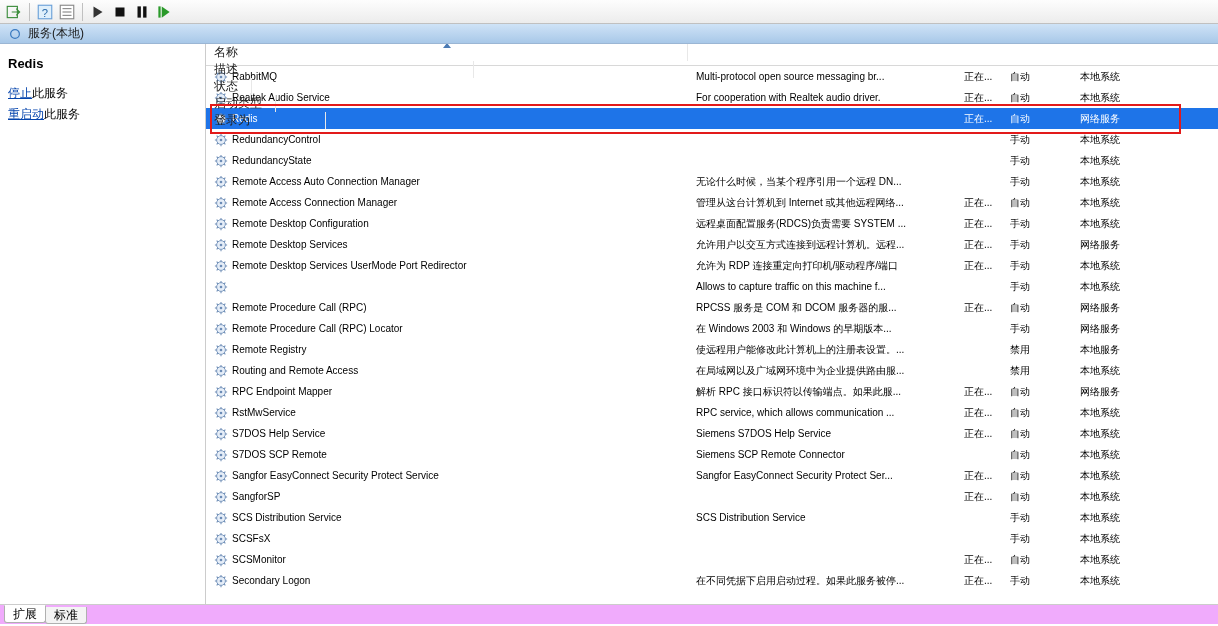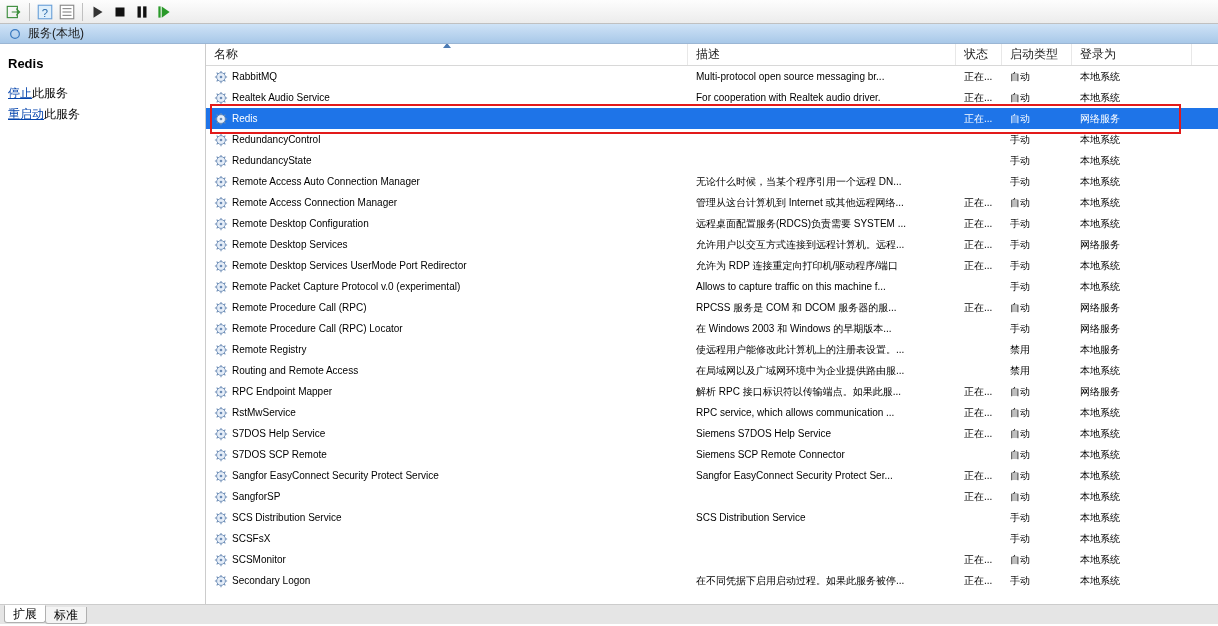--- a/index.html
+++ b/index.html
@@ -55,20 +55,21 @@
     background: #fff;
     overflow: hidden;
   }
   .list-header {
     height: 22px;
     display: flex;
     border-bottom: 1px solid #d8d8d8;
     font-size: 12px;
     color: #222;
     background: #fff;
+    flex-direction: column;
   }
   .hcell {
     display: flex; align-items: center;
     padding: 0 8px;
     border-right: 1px solid #e8e8e8;
     position: relative;
   }
   .col-name { width: 482px; }
   .col-desc { width: 268px; text-align: center; }
   .col-stat { width: 46px; }
@@ -117,21 +118,21 @@
     height: 30px;
     border: 2px solid #e21a1a;
     pointer-events: none;
   }
   .bottom-tabs {
     height: 20px;
     border-top: 1px solid #ccc;
     display: flex;
     align-items: flex-end;
     padding-left: 4px;
-    background: #e5e5e5;
+    background: #f0abfc;
   }
   .tab {
     font-size: 12px;
     padding: 1px 8px;
     border: 1px solid #b0b0b0;
     border-top: none;
     background: #f4f4f4;
     border-radius: 0 0 3px 3px;
     margin-right: -1px;
     line-height: 14px;
@@ -480,21 +481,20 @@
                   <line x1="8" y1="13" x2="8" y2="15"></line>
                   <line x1="1" y1="8" x2="3" y2="8"></line>
                   <line x1="13" y1="8" x2="15" y2="8"></line>
                   <line x1="3" y1="3" x2="4.5" y2="4.5"></line>
                   <line x1="11.5" y1="11.5" x2="13" y2="13"></line>
                   <line x1="3" y1="13" x2="4.5" y2="11.5"></line>
                   <line x1="11.5" y1="4.5" x2="13" y2="3"></line>
                 </g>
               </svg>
             </span>
-            <span>Remote Packet Capture Protocol v.0 (experimental)</span>
           </div>
           <div class="cell cell-desc">Allows to capture traffic on this machine f...</div>
           <div class="cell cell-stat"></div>
           <div class="cell cell-start">手动</div>
           <div class="cell cell-logon">本地系统</div>
         </div>
         <div class="row">
           <div class="cell cell-name">
             <span class="service-icon">
               <svg viewBox="0 0 16 16">

